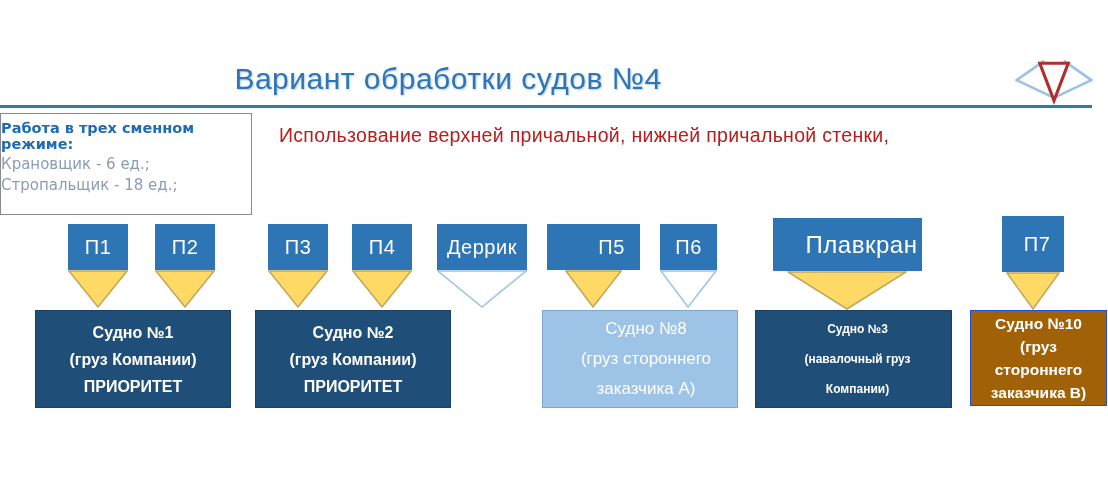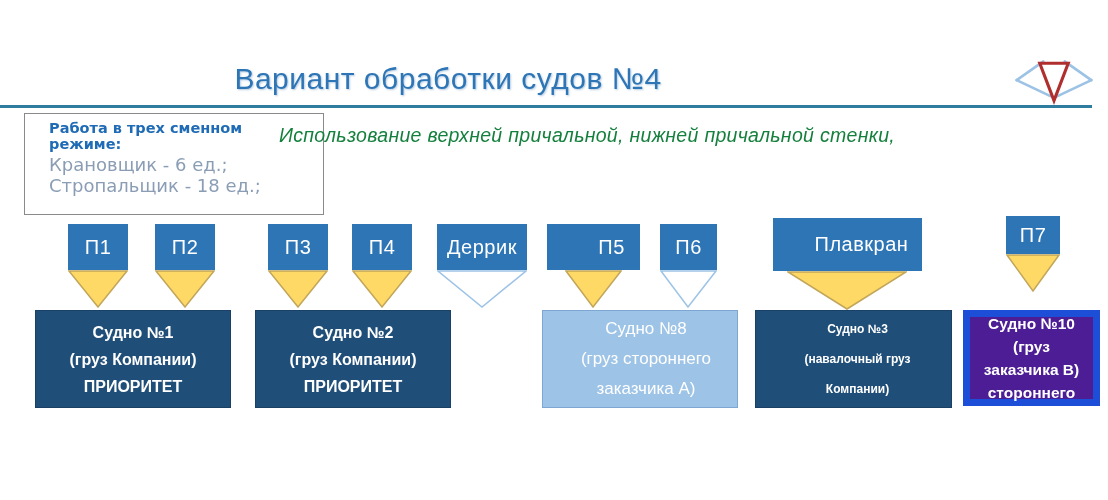--- a/index.html
+++ b/index.html
@@ -9,45 +9,45 @@
   
   .title{position:absolute;left:0;top:62px;width:896px;text-align:center;
          font-size:30px;letter-spacing:.5px;color:#2E75B6;
          text-shadow:1px 1px 2px rgba(120,160,200,.55);}
   .title-rule{position:absolute;left:0;top:105px;width:1092px;height:3px;background:#2E7C9E;}
 
   
   .logo{position:absolute;left:1014px;top:56px;width:80px;height:50px;}
 
   
-  .info-box{position:absolute;left:24px;top:113px;width:250px;height:88px;
-            border:1px solid #8a8a8a;padding:6px 24px;box-sizing:content-box;
+  .info-box{position:absolute;left:0;top:113px;width:250px;height:88px;
+            border:1px solid #8a8a8a;padding:6px 0;box-sizing:content-box;
             font-family:"DejaVu Sans","Liberation Sans",sans-serif;}
   .info-head{font-size:14.5px;font-weight:bold;color:#1F6BB5;margin-bottom:2px;}
-  .info-line{font-size:18px;color:#8A9DB5;line-height:21px;}
+  .info-line{font-size:15px;color:#8A9DB5;line-height:21px;}
 
   
   .description{position:absolute;left:279px;top:121px;width:716px;
-               font-size:19.5px;line-height:28px;color:#15803d;letter-spacing:.3px;font-style:italic;}
+               font-size:19.5px;line-height:28px;color:#b91c1c;letter-spacing:.3px;}
 
   
   .crane{position:absolute;display:flex;flex-direction:column;align-items:center;}
   .crane-box{width:100%;background:#2E75B6;color:#fff;display:flex;align-items:center;
              justify-content:center;font-size:20px;letter-spacing:.5px;}
   .crane-arrow{display:block;}
   .arrow-yellow{fill:#FFD966;stroke:#C2A65A;stroke-width:1.5;}
   .arrow-white{fill:#FFFFFF;stroke:#9DC3E6;stroke-width:1.5;}
 
   
   .ship{position:absolute;top:310px;height:98px;color:#fff;text-align:center;
         display:flex;flex-direction:column;justify-content:center;
         font-family:Liberation Sans, sans-serif;box-sizing:border-box;}
   .ship-navy{background:#1F4E79;border:1px solid #1A4066;}
   .ship-light{background:#9DC3E6;border:1px solid #7EA6D2;}
-  .ship-medium{background:#4c1d95;border:7px solid #1d4ed8;}
+  .ship-medium{background:#a16207;border:1px solid #1d4ed8;margin-left:7px;}
   .ship-l{white-space:nowrap;}
   .lh27 .ship-l{font-size:16px;font-weight:bold;line-height:27px;}
   .lh30r .ship-l{font-size:17px;font-weight:normal;line-height:30px;}
   .lh30 .ship-l{font-size:12px;font-weight:bold;line-height:30px;padding-left:8px;}
   .lh23 .ship-l{font-size:15.5px;font-weight:bold;line-height:23px;}
 </style>
 </head>
 <body>
 
 <div class="slide">
@@ -119,28 +119,28 @@
   </div>
 
   <div class="crane" style="left:660px;top:224px;width:57px;">
     <div class="crane-box" style="height:46px;">П6</div>
     <svg class="crane-arrow" width="57" height="38" viewBox="0 0 57 38">
         <polygon class="arrow-white" points="1,1 56,1 28,37"></polygon>
       </svg>
   </div>
 
   <div class="crane" style="left:787px;top:218px;width:120px;">
-    <div class="crane-box" style="height:53px;font-size:20px;padding-left:29px;">Плавкран</div>
+    <div class="crane-box" style="height:53px;font-size:24px;padding-left:29px;">Плавкран</div>
     <svg class="crane-arrow" width="120" height="39" viewBox="0 0 120 39">
         <polygon class="arrow-yellow" points="1,1 119,1 60,38"></polygon>
       </svg>
   </div>
 
   <div class="crane" style="left:1006px;top:216px;width:54px;">
-    <div class="crane-box" style="height:38px;">П7</div>
+    <div class="crane-box" style="height:56px;padding-left:8px;">П7</div>
     <svg class="crane-arrow" width="54" height="38" viewBox="0 0 54 38">
         <polygon class="arrow-yellow" points="1,1 53,1 27,37"></polygon>
       </svg>
   </div>
 
   <div class="ship ship-navy lh27" style="left:35px;width:196px;">
     <div class="ship-l">Судно №1</div>
     <div class="ship-l">(груз Компании)</div>
     <div class="ship-l">ПРИОРИТЕТ</div>
   </div>
@@ -159,17 +159,17 @@
 
   <div class="ship ship-navy lh30" style="left:755px;width:197px;">
     <div class="ship-l">Судно №3</div>
     <div class="ship-l">(навалочный груз</div>
     <div class="ship-l">Компании)</div>
   </div>
 
   <div class="ship ship-medium lh23" style="left:963px;width:137px;height:96px;">
     <div class="ship-l">Судно №10</div>
     <div class="ship-l">(груз</div>
+    <div class="ship-l">стороннего</div>
     <div class="ship-l">заказчика В)</div>
-    <div class="ship-l">стороннего</div>
   </div>
 
 </div>
 
 </body></html>

